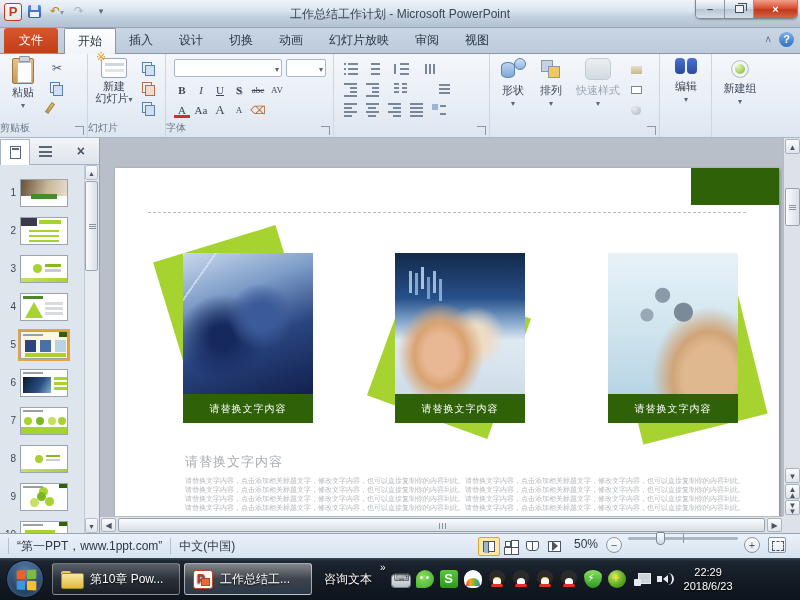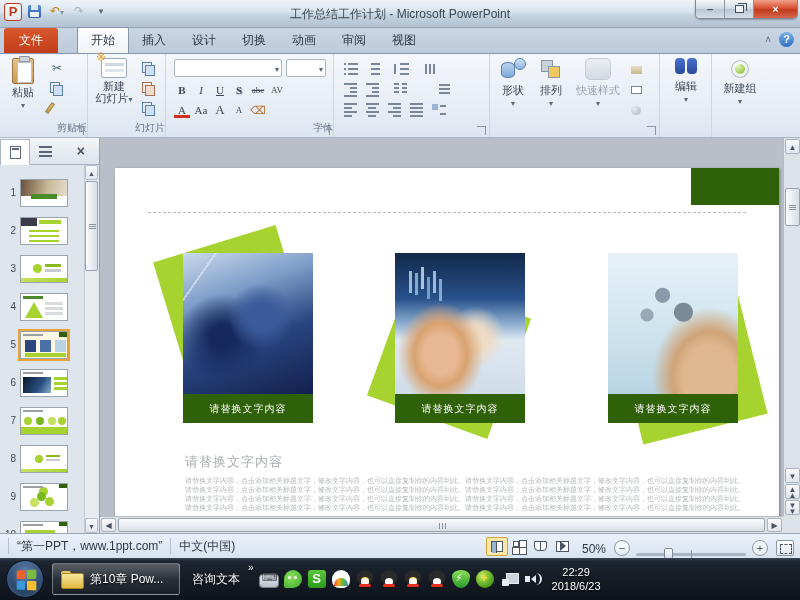--- a/index.html
+++ b/index.html
@@ -21,33 +21,33 @@
   #window-title { position:absolute; left:0; right:0; top:6px; text-align:center; color:#3c4654; font-size:12px; }
   .wincontrols { position:absolute; right:2px; top:0; display:flex; height:19px; border:1px solid #7d8896; border-top:none; border-radius:0 0 5px 5px; overflow:hidden; box-shadow:0 1px 2px rgba(0,0,0,.25); }
   .wc { width:29px; height:18px; display:flex; align-items:center; justify-content:center; background:linear-gradient(#f5f8fb,#cfd9e4 50%,#b8c6d4 51%,#d4dfe9); border-right:1px solid #8d98a6; color:#45505e; font-weight:bold; font-size:11px; }
   .wc.close { width:43px; background:linear-gradient(#f0a08c,#d9502f 45%,#c03a1c 55%,#d6654a); color:#fff; border-right:none; }
   .restore-glyph { width:9px; height:8px; border:1px solid #45505e; position:relative; background:#eef2f6; }
   .restore-glyph:before { content:""; position:absolute; left:2px; top:-3px; width:8px; height:7px; border:1px solid #45505e; border-bottom:none; border-left:none; }
 
   
   #tabrow { position:absolute; left:0; top:28px; width:800px; height:26px;
     background:linear-gradient(#c9d6e4,#bccadb); border-bottom:1px solid #8796a8; }
-  .tabs { display:flex; height:100%; align-items:flex-end; padding-left:4px; }
+  .tabs { display:flex; height:100%; align-items:flex-start; padding-left:4px; }
   .tab { padding:4px 13px 4px; font-size:12px; color:#2b3443; cursor:default; }
   .tab.file { background:linear-gradient(#d9572c,#c03e1a); color:#fff; border-radius:3px 3px 0 0; margin-right:6px; padding:4px 15px; }
-  .tab.active { background:linear-gradient(#fdfeff,#f0f4f9); border:1px solid #8796a8; border-bottom:none; border-radius:2px 2px 0 0; color:#2b3443;margin-left:13px; }
+  .tab.active { background:linear-gradient(#fdfeff,#f0f4f9); border:1px solid #8796a8; border-bottom:none; border-radius:2px 2px 0 0; color:#2b3443; }
   #tab-extras { position:absolute; right:6px; top:32px; display:flex; gap:8px; align-items:center; }
   .collapse-caret { color:#5a6activen778; color:#5a6778; font-size:10px; }
   .help-circle { width:15px; height:15px; border-radius:50%; background:linear-gradient(#7ab1e8,#2e6fc0); color:#fff; font-weight:bold; font-size:11px; text-align:center; line-height:15px; }
 
   
   #ribbon { position:absolute; left:0; top:54px; width:800px; height:84px;
     background:linear-gradient(#f4f7fb,#e8eef6 60%,#dde6f0); border-bottom:1px solid #a9b6c6; }
   .rgroup { position:absolute; top:0; height:83px; border-right:1px solid #cdd6e1; }
-  .glabel { position:absolute; bottom:2px; left:0; right:0; text-align:right; font-size:10px; color:#68758a; }
+  .glabel { position:absolute; bottom:2px; left:0; right:0; text-align:left; font-size:10px; color:#68758a; }
   .launcher { position:absolute; bottom:2px; right:3px; width:9px; height:9px; border-left:1px solid #8a97a8; border-bottom:1px solid #8a97a8; transform:rotate(180deg); font-size:0; }
   .bigbtn { position:absolute; top:4px; text-align:center; font-size:11px; color:#3c4654; line-height:12px; }
   .bigbtn .caret { font-size:8px; color:#5a6778; }
   .clipboard-icon { width:22px; height:26px; background:linear-gradient(#e8c28a,#c99a55); border:1px solid #9a7a42; border-radius:2px; margin:0 auto 2px; position:relative; }
   .clipboard-icon:before { content:""; position:absolute; left:4px; top:3px; width:13px; height:19px; background:#fff; border:1px solid #b9c2cc; }
   .clipboard-icon:after { content:""; position:absolute; left:6px; top:-3px; width:9px; height:4px; background:#cfd6dd; border:1px solid #8a97a8; border-radius:1px; }
   .smallico { width:18px; height:16px; font-size:12px; text-align:center; line-height:16px; }
   .copy-ic { position:relative; width:12px; height:12px; margin:2px; }
   .copy-ic:before,.copy-ic:after { content:""; position:absolute; width:8px; height:9px; background:#eaf0f8; border:1px solid #5a7fb5; }
   .copy-ic:before { left:0; top:0; } .copy-ic:after { left:3px; top:3px; background:#cfe0f4; }
@@ -228,20 +228,21 @@
 </div>
 
 <div id="tabrow">
   <div class="tabs">
     <div class="tab file">文件</div>
     <div class="tab active">开始</div>
     <div class="tab">插入</div>
     <div class="tab">设计</div>
     <div class="tab">切换</div>
     <div class="tab">动画</div>
+    <div class="tab">幻灯片放映</div>
     <div class="tab">审阅</div>
     <div class="tab">视图</div>
   </div>
 </div>
 <div id="tab-extras">
   <span class="collapse-caret">˄</span>
   <div class="help-circle">?</div>
 </div>
 
 <div id="ribbon">
@@ -605,21 +606,21 @@
     </div>
     <div id="scroll-corner"></div>
   </div>
 </div>
 
 <div id="statusbar">
   <div class="sb-sep"></div>
   <span>“第一PPT，www.1ppt.com”</span>
   <div class="sb-sep"></div>
   <span>中文(中国)</span>
-  <div style="margin-left:auto;display:flex;align-items:flex-end;margin-right:6px">
+  <div style="margin-left:auto;display:flex;align-items:flex-start;margin-right:14px">
     <div class="viewbtn sel">
         <div class="vb-normal"></div>
       </div>
     <div class="viewbtn">
         <div class="vb-sorter"></div>
       </div>
     <div class="viewbtn">
         <div class="vb-reading"></div>
       </div>
     <div class="viewbtn">
@@ -643,20 +644,24 @@
     <div class="winflag">
         <i class="wf1"></i>
         <i class="wf2"></i>
         <i class="wf3"></i>
         <i class="wf4"></i>
       </div>
   </div>
   <div class="taskbtn">
     <div class="folder-ic"></div>
     <span>第10章 Pow...</span>
+  </div>
+  <div class="taskbtn active">
+    <div class="pptfile-ic"></div>
+    <span>工作总结工...</span>
   </div>
   <span id="toolbar-label">咨询文本</span>
   <span class="chev">»</span>
   <div id="tray">
     <div class="tray-ic kb"></div>
     <div class="tray-ic wechat"></div>
     <div class="tray-ic sogou-s">S</div>
     <div class="tray-ic scloud"></div>
     <div class="tray-ic qq badge1"></div>
     <div class="tray-ic qq"></div>

